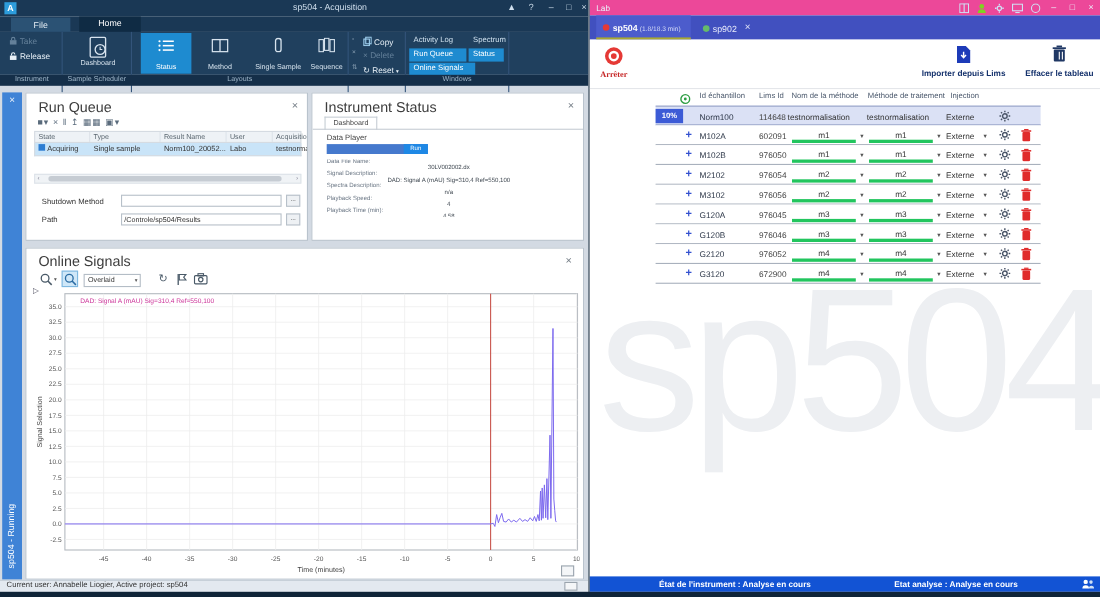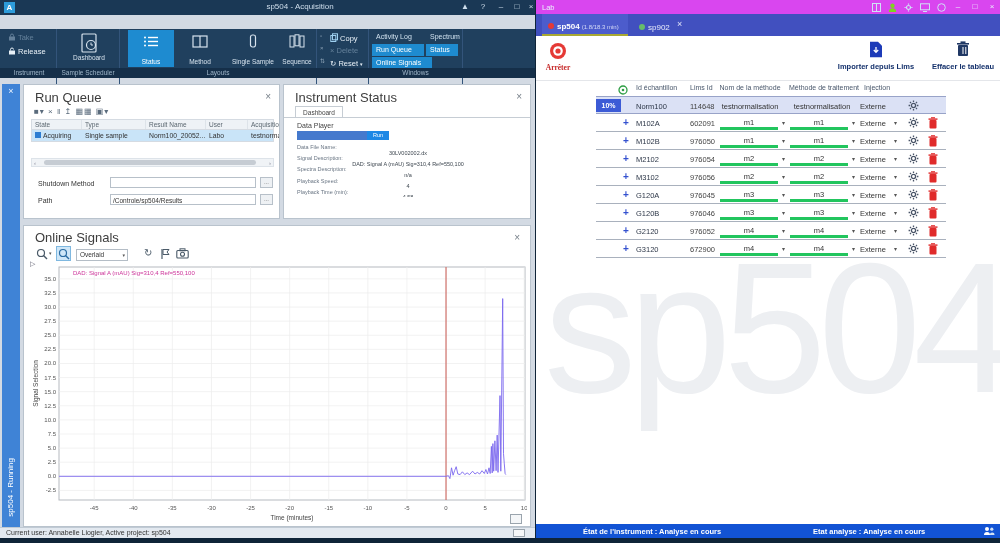--- a/index.html
+++ b/index.html
@@ -82,21 +82,21 @@
   #os-play { position:absolute; left:6px; top:34px; font-size:7px; color:#556; }
   #os-export { position:absolute; left:486px; top:288px; width:12px; height:10px; border:1px solid #9aa4ad; background:#f4f6f8; }
 
   
   #l-statusbar { position:absolute; left:0; top:527px; width:535px; height:11px; background:#e3e9f0; border-top:1px solid #c0cad4; }
   #l-status-text { position:absolute; left:6px; top:1px; font-size:7px; color:#333; }
   #l-status-ico { position:absolute; right:10px; top:1px; width:12px; height:8px; border:1px solid #9aa4ad; background:#f4f6f8; }
 
   
   #right-app { position:absolute; left:535px; top:0; width:465px; height:543px; background:#fff; overflow:hidden; border-left:1px solid #0f2438; }
-  #r-titlebar { position:absolute; left:0; top:0; width:465px; height:14px; background:#d946ef; }
+  #r-titlebar { position:absolute; left:0; top:0; width:465px; height:14px; background:#ec4899; }
   #r-title { position:absolute; left:6px; top:3px; font-size:7.5px; color:#eaf2fb; }
   #r-ctl { position:absolute; right:4px; top:2px; display:flex; gap:7px; align-items:center; }
   #r-ctl .t { font-size:8px; color:#eaf2fb; width:10px; text-align:center; line-height:10px; }
 
   #r-tabbar { position:absolute; left:0; top:14px; width:465px; height:22px; background:#4150bf; }
   #r-tab1 { position:absolute; left:6px; top:0; width:86px; height:22px; background:#4c5ccc; border-bottom:2px solid #a8a832; }
   #r-tab2 { position:absolute; left:103px; top:0; height:22px; }
   .tab-dot { display:inline-block; width:6px; height:6px; border-radius:50%; margin-right:3px; }
   .tab-name { font-size:8px; font-weight:bold; color:#fff; }
   .tab-detail { font-size:6px; color:#d5dbf7; margin-left:2px; }
@@ -114,21 +114,21 @@
   .h-cell { position:absolute; top:0; font-size:7px; color:#49576b; }
   #lab-rows { position:relative; }
   .lab-row { position:relative; height:18px; border-bottom:1px solid #a9b1bd; background:#fff; }
   .lab-row.hl { background:#dbe1f5; border-top:1px solid #98a3c8; border-bottom:1px solid #98a3c8; }
   .badge { position:absolute; left:0; top:2px; width:25px; height:13px; background:#3c5bd6; color:#fff; font-size:7px; font-weight:bold; text-align:center; line-height:13px; }
   .plus { position:absolute; left:24px; top:3px; width:12px; text-align:center; color:#3350cf; font-size:10px; font-weight:bold; }
   .c-id { position:absolute; left:40px; top:5px; font-size:7.5px; color:#2d3748; }
   .c-lims { position:absolute; left:94px; top:5px; font-size:7.5px; color:#444; }
   .dd { position:absolute; top:4px; width:58px; border-bottom:3px solid #22c55e; text-align:center; font-size:7.5px; color:#333; }
   .dd.m { left:124px; } .dd.t { left:194px; }
-  .plain { position:absolute; top:5px; font-size:7.5px; color:#333; text-align:center; }
+  .plain { position:absolute; top:5px; font-size:7.5px; color:#333; }
   .plain.m { left:120px; width:68px; } .plain.t { left:192px; width:68px; } .plain.i { left:264px; width:40px; text-align:left; }
   .c-inj { position:absolute; left:264px; top:5px; font-size:7.5px; color:#333; }
   .caret { position:absolute; top:5px; font-size:6px; color:#555; }
   .caret.cm { left:186px; } .caret.ct { left:256px; } .caret.ci { left:298px; }
   .gear { position:absolute; left:312px; top:3px; }
   .trash { position:absolute; left:332px; top:3px; }
 
   #r-statusbar { position:absolute; left:0; top:524px; width:465px; height:14px; background:#1253d4; z-index:2; }
   .r-status-txt { position:absolute; top:3px; font-size:7.5px; font-weight:bold; color:#fff; }
 
@@ -146,20 +146,24 @@
     <div id="l-titlebar">
       <div id="l-logo">A</div>
       <div id="l-title">sp504 - Acquisition</div>
       <div class="l-winctl" style="left:458px;">▲</div>
       <div class="l-winctl" style="left:476px;">?</div>
       <div class="l-winctl" style="left:494px;">–</div>
       <div class="l-winctl" style="left:510px;">□</div>
       <div class="l-winctl" style="left:524px;">×</div>
     </div>
 
+    <div id="l-tabrow">
+      <div id="tab-file">File</div>
+      <div id="tab-home">Home</div>
+    </div>
 
     <div id="ribbon">
 
       <div class="rib-small-btn disabled" style="left:8px; top:4px;">
         <svg style="display:inline-block;vertical-align:-1px" width="8" height="8">
             <rect x="1" y="3.5" width="6" height="4" fill="#64809a"></rect>
             <path d="M2.5 3.5 v-1 a1.5 1.5 0 0 1 3 0 v1" fill="none" stroke="#64809a"></path>
           </svg>
         <span>Take</span>
       </div>
@@ -721,21 +725,21 @@
                   <rect x="0.5" y="1.4" width="9" height="1.4" fill="#e02b2b"></rect>
                   <rect x="3" y="0.2" width="4" height="1.2" fill="#e02b2b"></rect>
                 </svg>
               </span>
             </div>
           </div>
       </div>
     </div>
 
     <div id="r-statusbar">
-      <div class="r-status-txt" style="left:47px;">État de l'instrument : Analyse en cours</div>
+      <div class="r-status-txt" style="left:63px;">État de l'instrument : Analyse en cours</div>
       <div class="r-status-txt" style="left:277px;">Etat analyse : Analyse en cours</div>
       <svg style="position:absolute; right:6px; top:2px;" width="12" height="10">
         <circle cx="4" cy="3" r="2" fill="#fff"></circle>
           <path d="M1 9 a3 3 0 0 1 6 0 z" fill="#fff"></path>
         <circle cx="8.8" cy="3.2" r="1.6" fill="#cfe0f5"></circle>
           <path d="M6.8 9 a2.4 2.4 0 0 1 4.8 0 z" fill="#cfe0f5"></path>
       </svg>
     </div>
   </div>
 

